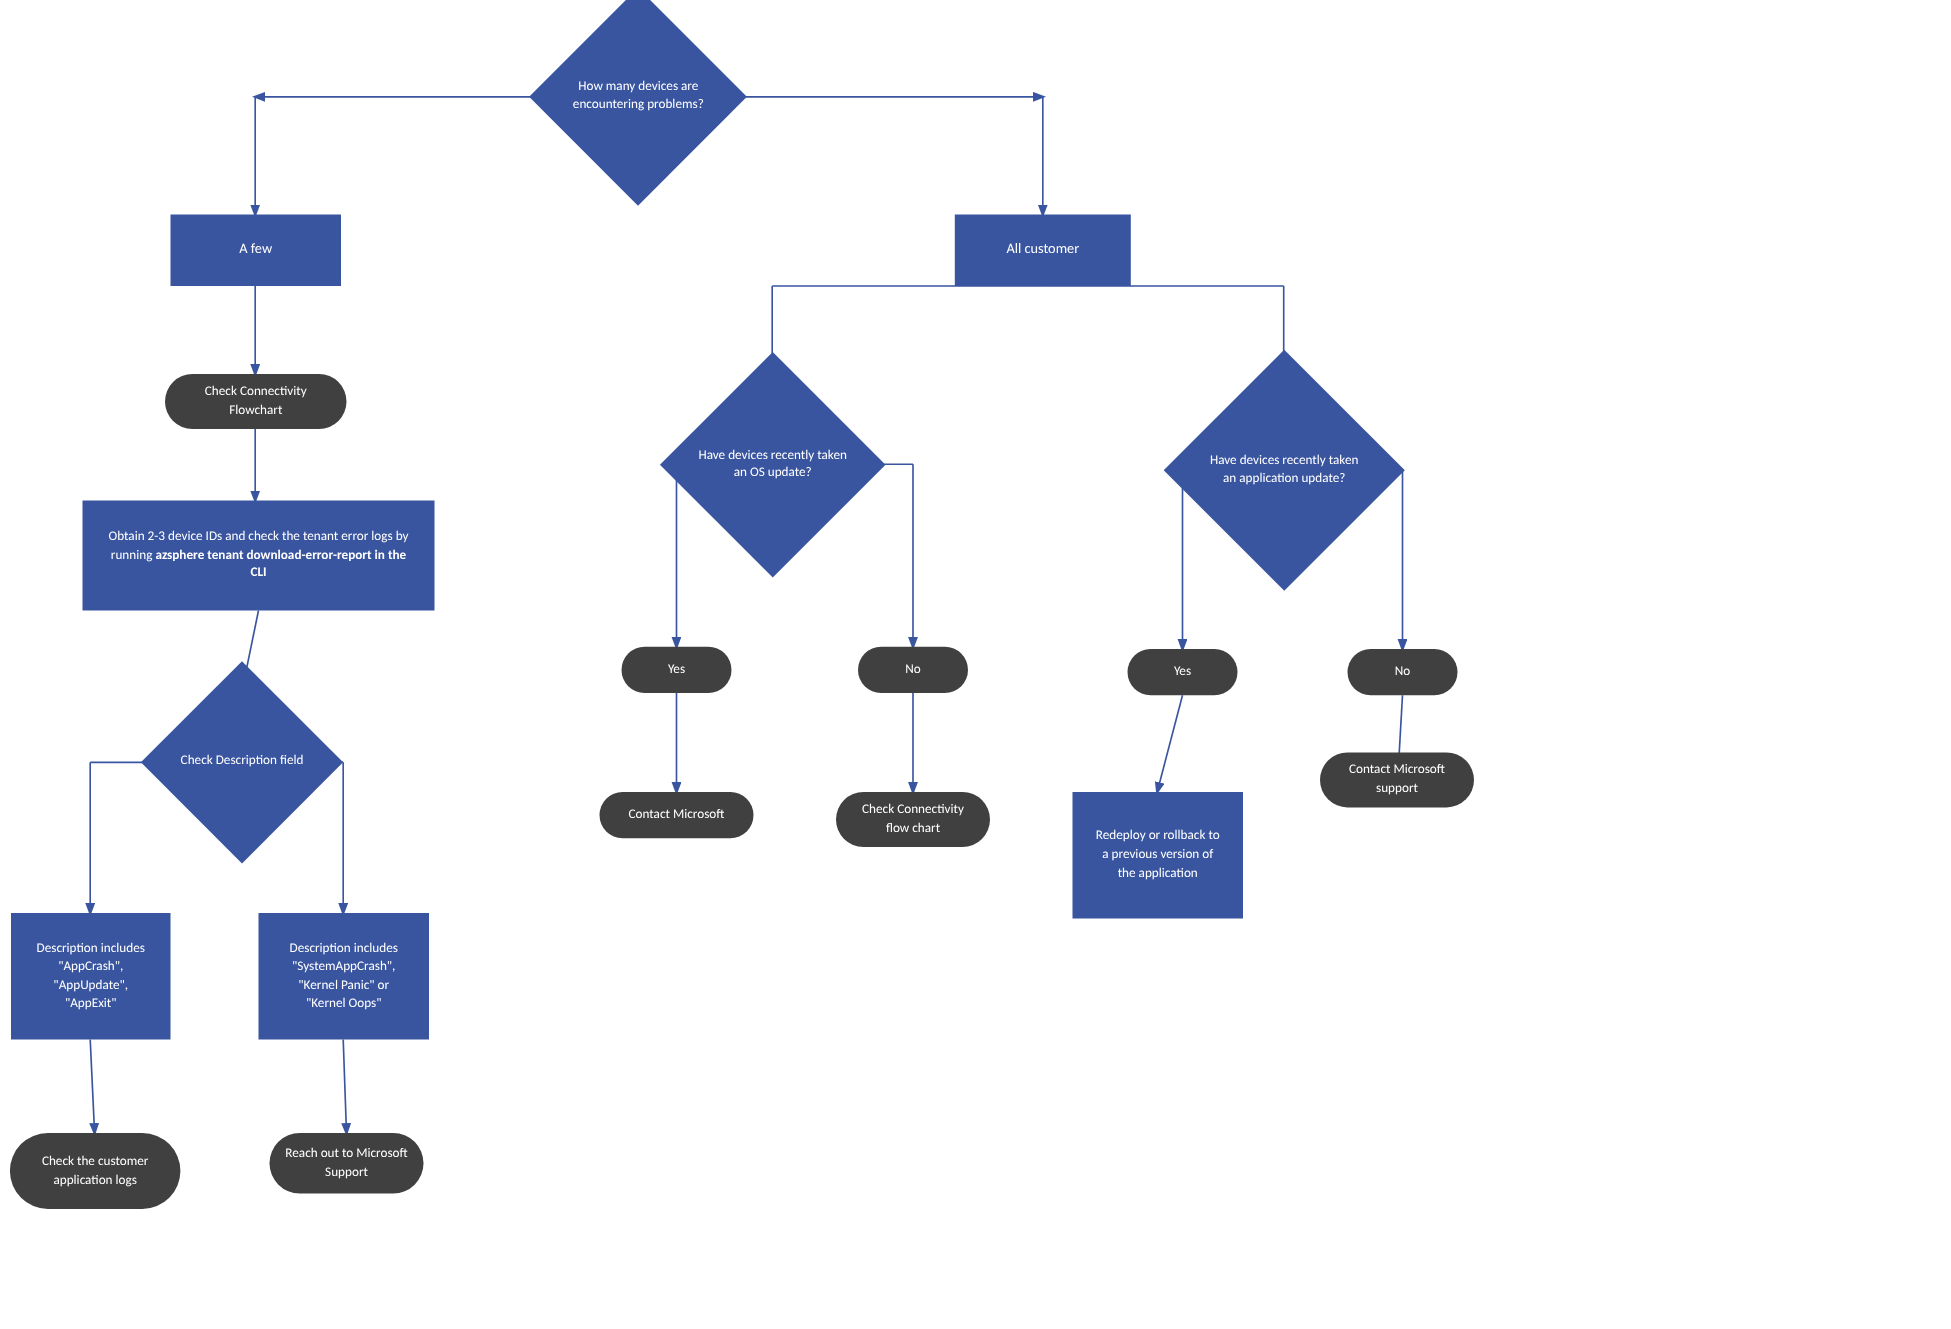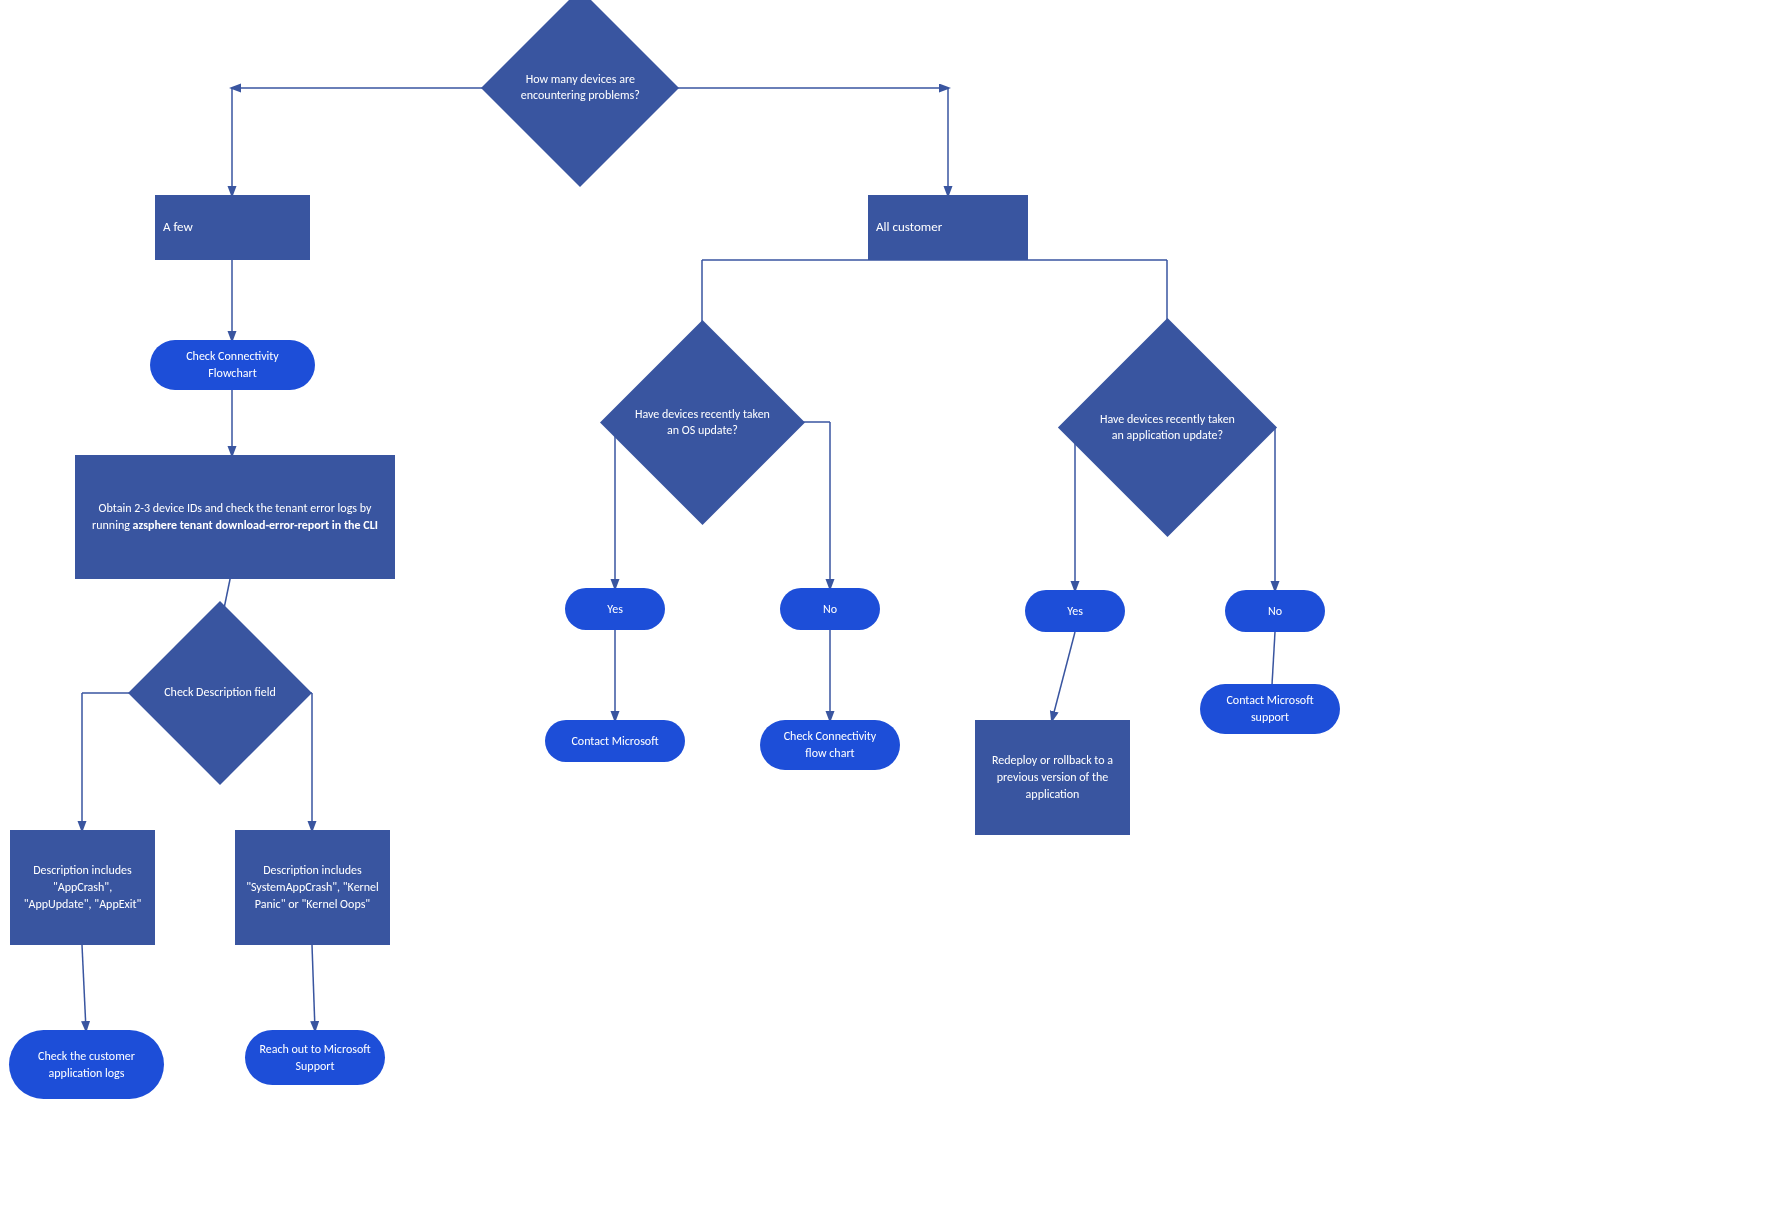--- a/index.html
+++ b/index.html
@@ -38,28 +38,29 @@
       text-align: center;
     }
 
     .rect {
       position: absolute;
       background: #3955a0;
       color: #fff;
       text-align: center;
       display: flex;
       align-items: center;
+      justify-content: center;
       font-size: 13px;
       line-height: 1.4;
-      padding: 8px;
+      padding: 20px;
     }
 
     .rounded {
       position: absolute;
-      background: #1d4ed8;
+      background: #404040;
       color: #fff;
       text-align: center;
       display: flex;
       align-items: center;
       justify-content: center;
       border-radius: 50px;
       font-size: 12px;
       line-height: 1.4;
       padding: 8px 14px;
     }
@@ -145,21 +146,21 @@
   </div>
 
   <div class="rect" style="left:868px; top:195px; width:160px; height:65px;">
     <span>All customer</span>
   </div>
 
   <div class="rounded" style="left:150px; top:340px; width:165px; height:50px;">
     <span>Check Connectivity Flowchart</span>
   </div>
 
-  <div class="rect" style="left:75px; top:455px; width:320px; height:124px; font-size:12px; line-height:1.4;">
+  <div class="rect" style="left:75px; top:455px; width:320px; height:100px; font-size:12px; line-height:1.4;">
     <span>Obtain 2-3 device IDs and check the tenant error logs by running <strong>azsphere tenant download-error-report in the CLI</strong></span>
   </div>
 
   <div class="diamond" style="left:155px; top:628px; width:130px; height:130px;">
     <div class="inner">Check Description field</div>
   </div>
 
   <div class="rect" style="left:10px; top:830px; width:145px; height:115px; font-size:12px;">
     <span>Description includes "AppCrash", "AppUpdate", "AppExit"</span>
   </div>

